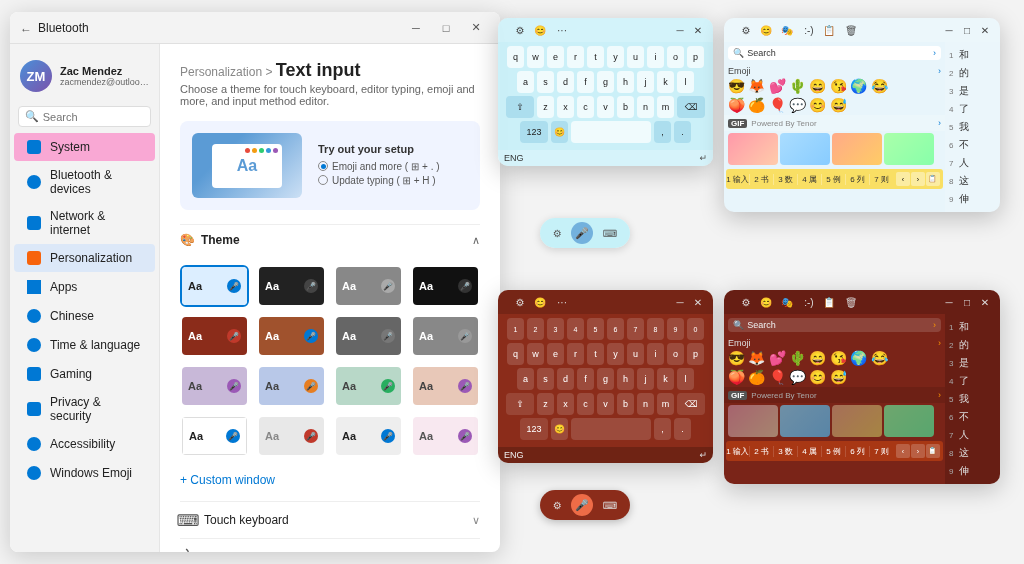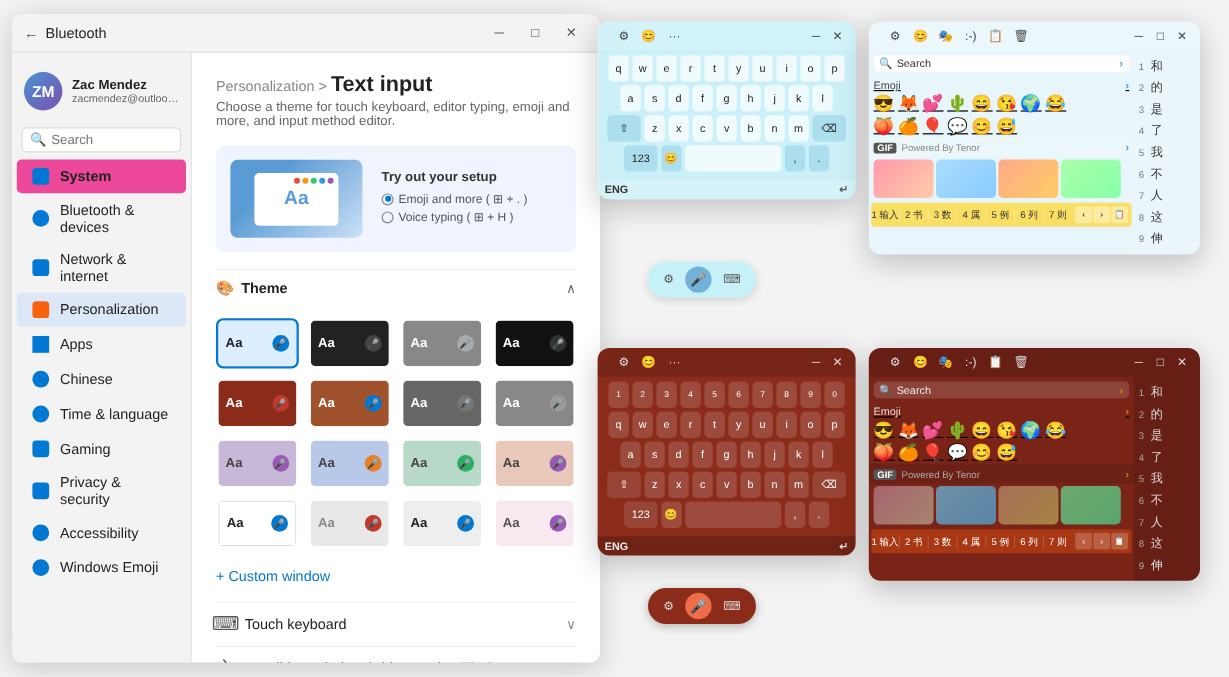--- a/index.html
+++ b/index.html
@@ -141,21 +141,21 @@
       display: flex;
       align-items: center;
       padding: 6px 12px;
       gap: 8px;
       cursor: pointer;
       font-size: 12px;
       color: #222;
       border-radius: 4px;
       margin: 1px 4px;
     }
-    .sidebar-item.active { background: #ec4899; font-weight: 700; }
+    .sidebar-item.active { background: #f9a8d4; font-weight: 400; }
     .sidebar-item-icon {
       width: 16px;
       height: 16px;
       display: flex;
       align-items: center;
       justify-content: center;
       flex-shrink: 0;
     }
     .icon-dot {
       width: 14px;
@@ -442,21 +442,20 @@
     .kb-key-special-dark {
       background: rgba(255,255,255,0.08);
     }
 
     .kb-bottom-bar {
       display: flex;
       align-items: center;
       justify-content: space-between;
       padding: 3px 6px;
       background: rgba(255,255,255,0.2);
-      font-weight: bold;
     }
     .kb-bottom-bar-dark { background: rgba(0,0,0,0.2); }
     .kb-lang { font-size: 9px; color: #333; }
     .kb-lang-dark { color: #eee; }
     .cn-titlebar {
       height: 24px;
       display: flex;
       align-items: center;
       justify-content: space-between;
       padding: 0 8px;
@@ -503,21 +502,20 @@
     .cn-search-input {
       font-size: 9px;
       color: #333;
       flex: 1;
     }
     .cn-search-input-dark { color: #eee; }
     .cn-search-icon { font-size: 9px; color: #888; }
 
     .cn-emoji-section {
       padding: 2px 4px;
-      text-decoration: underline;
     }
     .cn-emoji-title {
       font-size: 9px;
       color: #444;
       margin-bottom: 2px;
       display: flex;
       align-items: center;
       justify-content: space-between;
     }
     .cn-emoji-title-dark { color: #ddd; }
@@ -711,21 +709,21 @@
           </div>
         </div>
         <div class="preview-setup">
           <div class="preview-setup-title">Try out your setup</div>
           <div class="preview-setup-item">
             <div class="radio-dot checked"></div>
             <span>Emoji and more ( ⊞ + . )</span>
           </div>
           <div class="preview-setup-item">
             <div class="radio-dot"></div>
-            <span>Voice typing ( ⊞ + H )</span>
+            <span>Update typing ( ⊞ + H )</span>
           </div>
         </div>
       </div>
 
       <div class="section-header">
         <div class="section-header-title">
           <span>🎨</span>
           <span>Theme</span>
         </div>
         <span class="section-chevron">∧</span>

